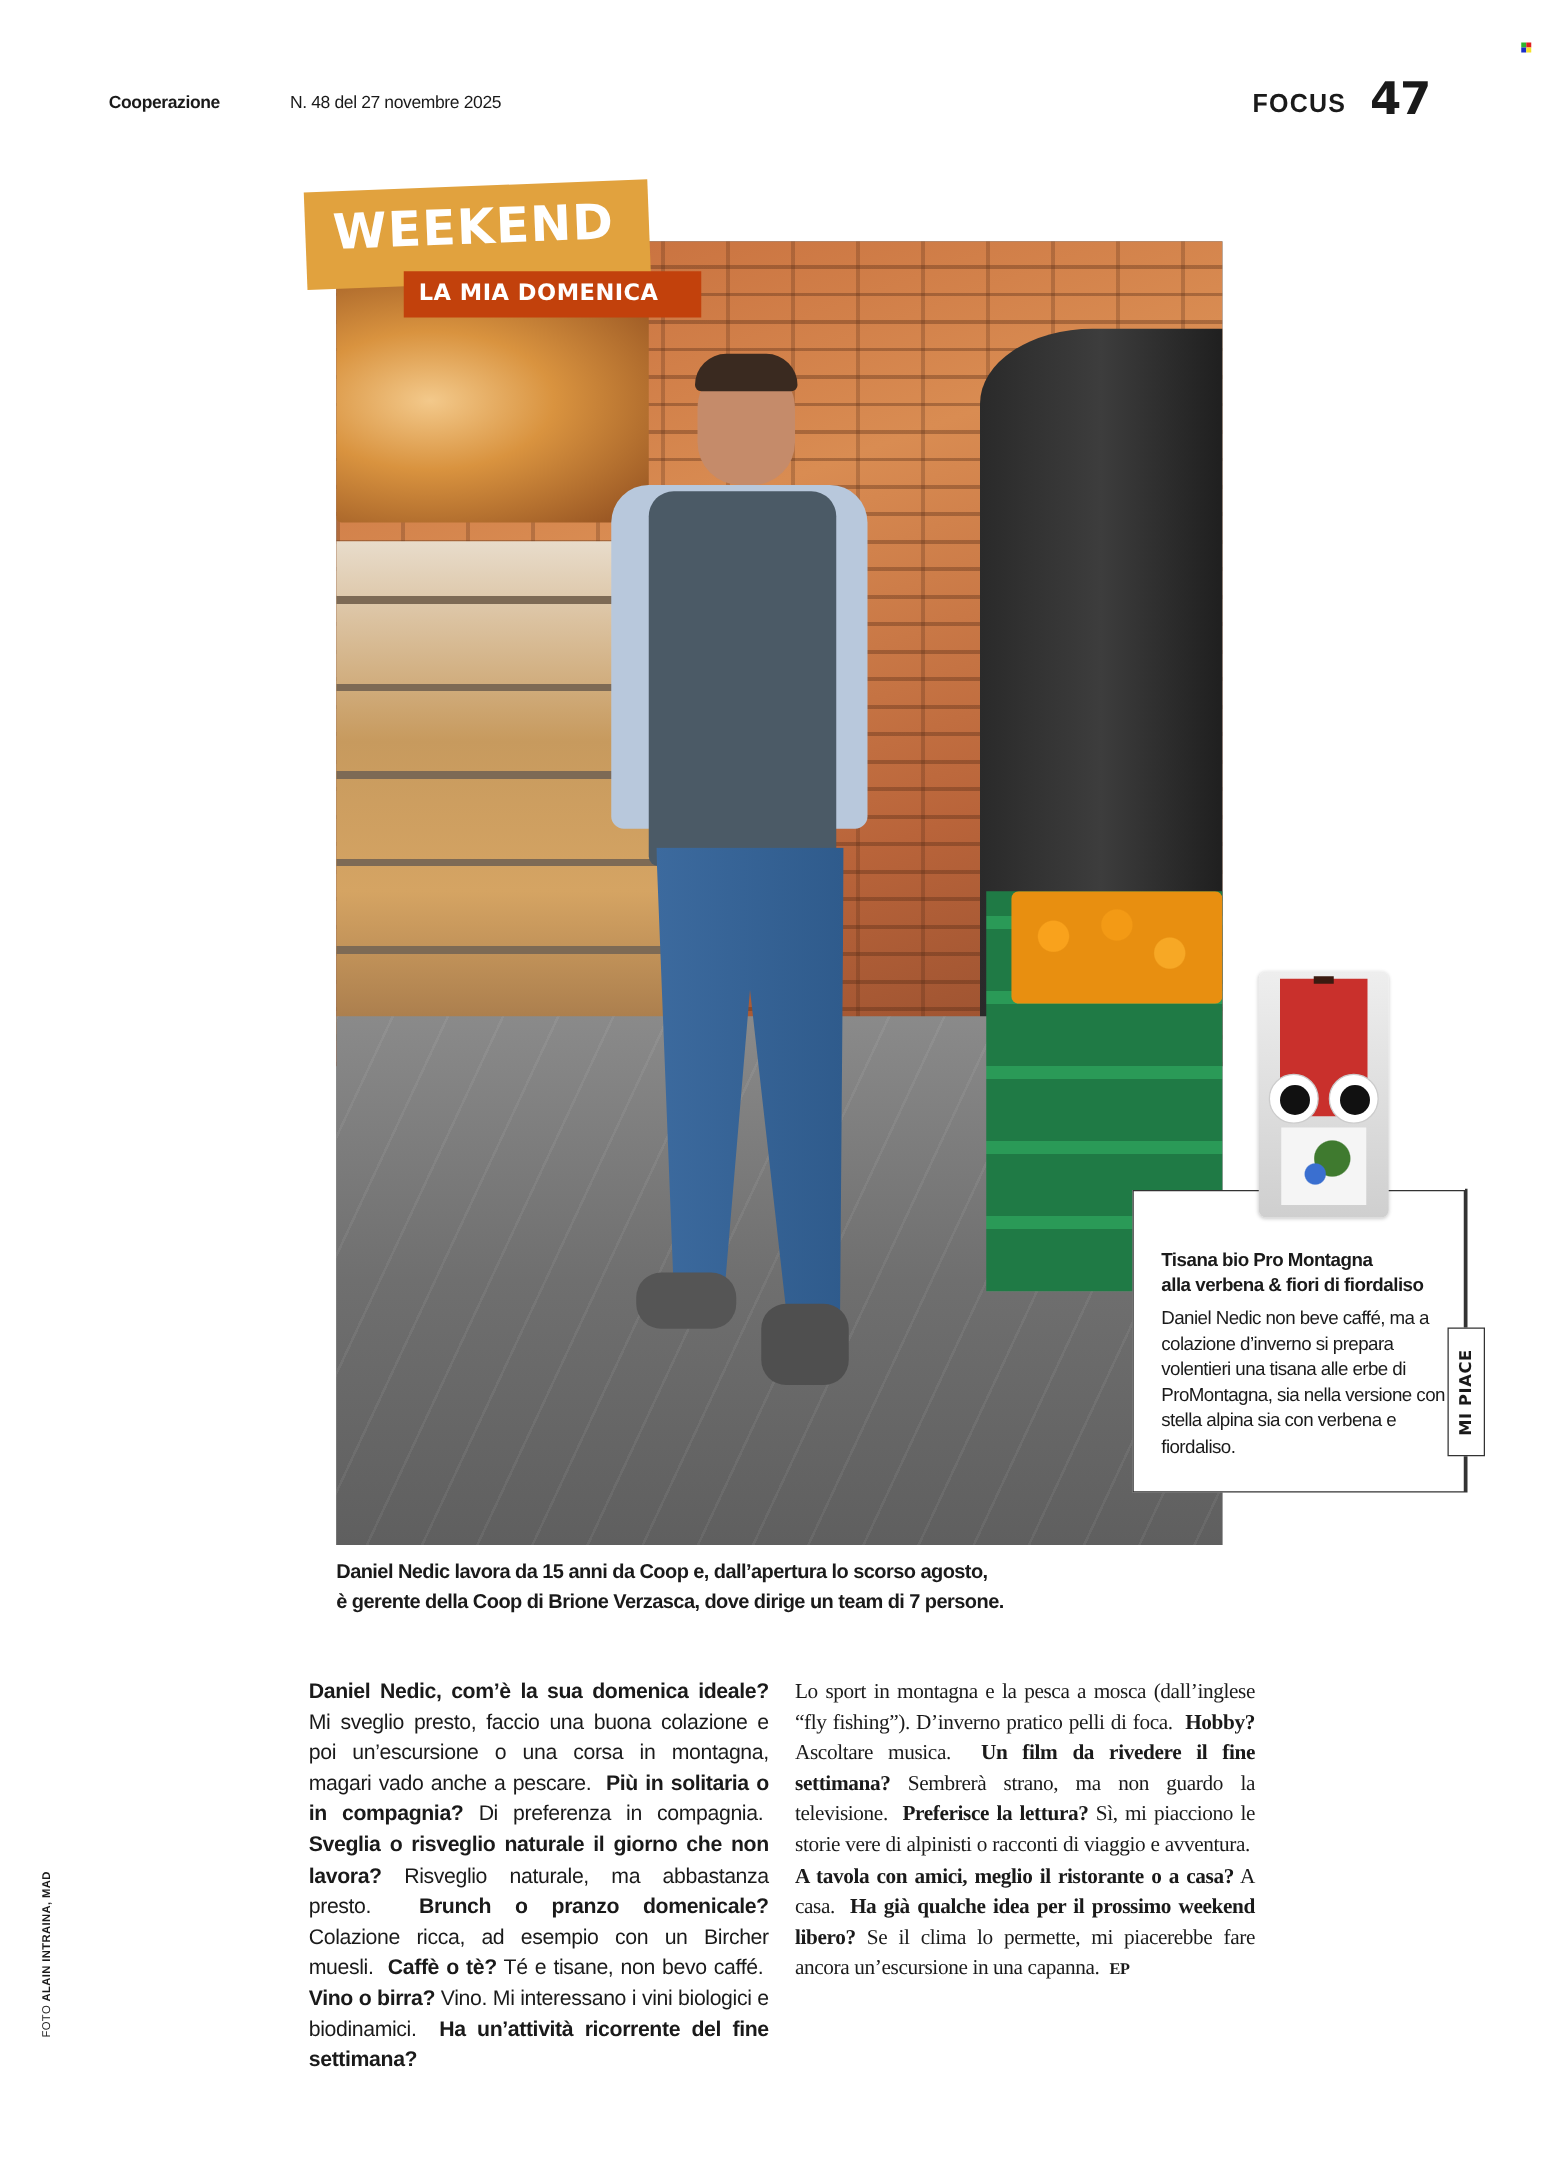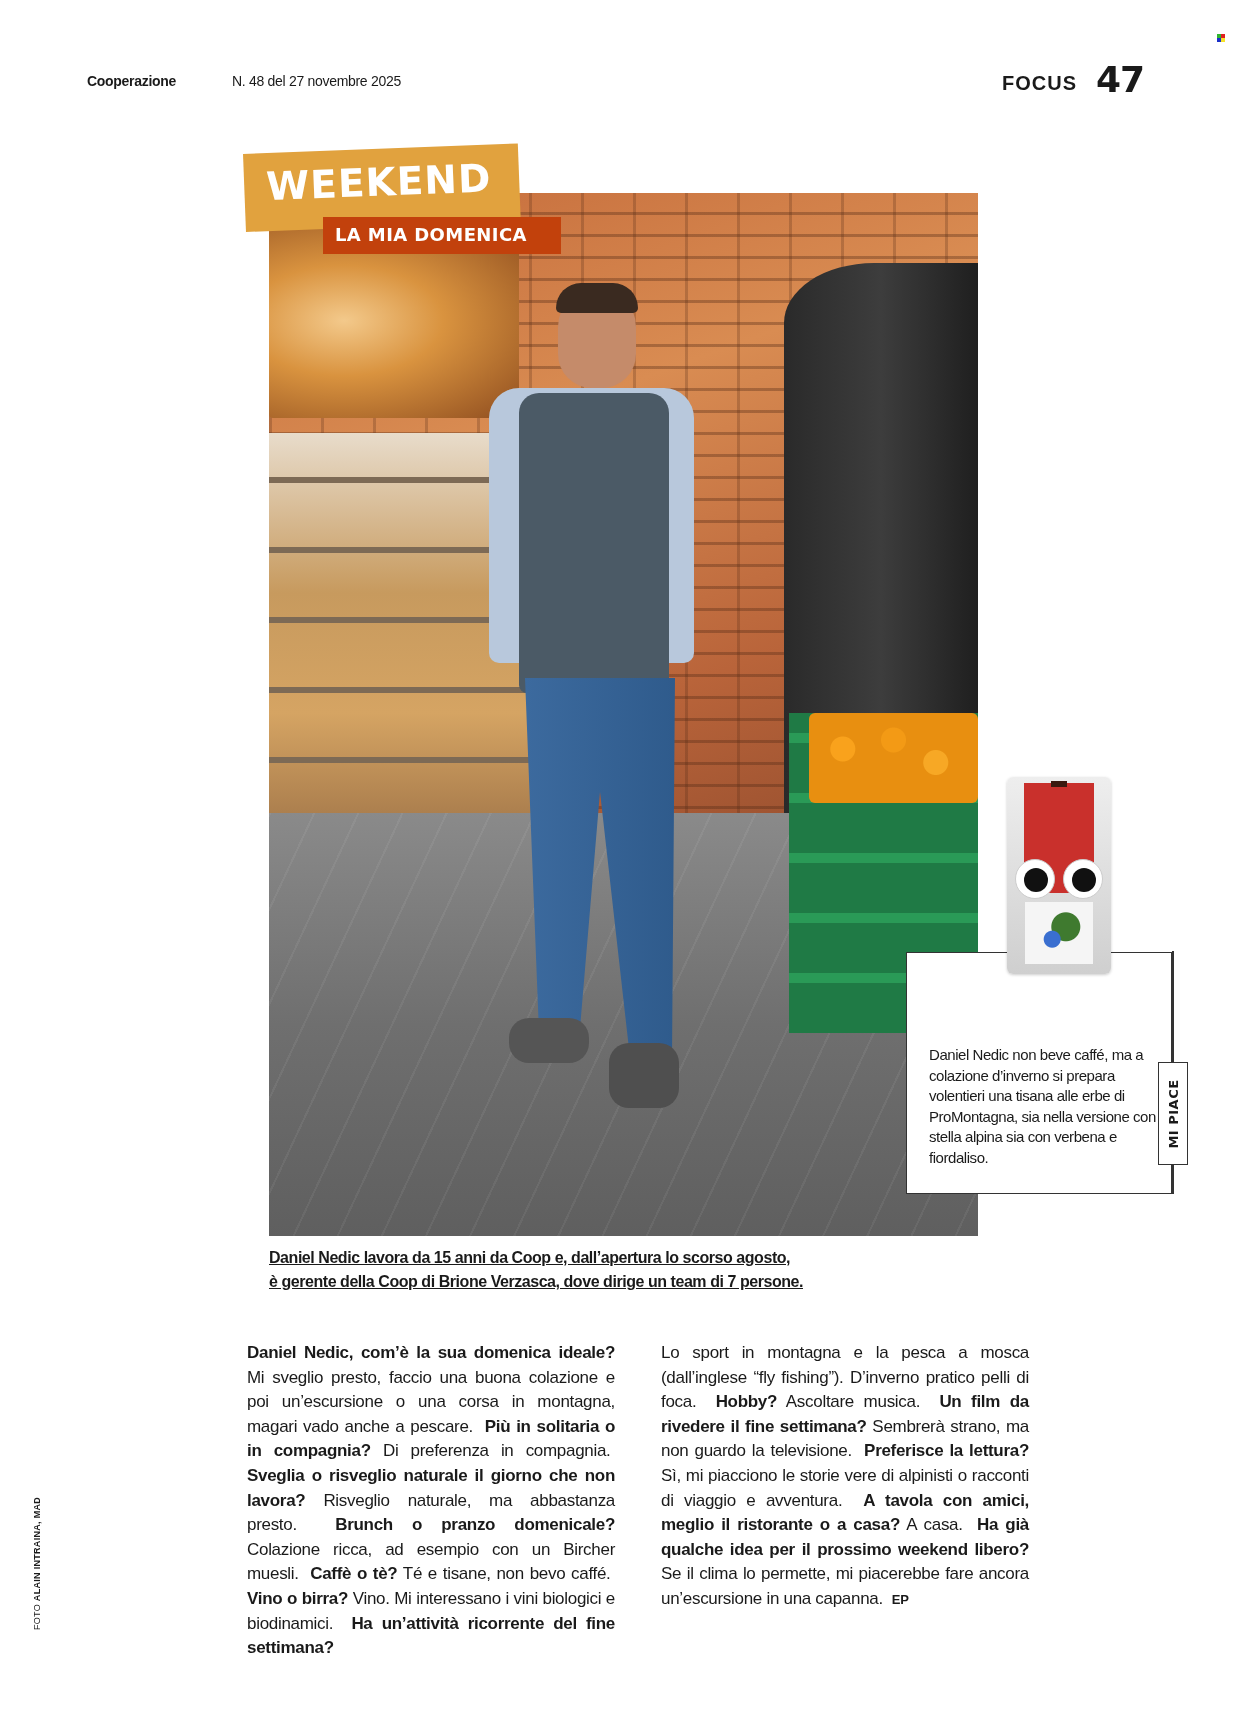--- a/index.html
+++ b/index.html
@@ -49,21 +49,21 @@
   .person-shoe1 { left: 240px; top: 825px; width: 80px; height: 45px; border-radius: 20px; background: #555; }
   .person-shoe2 { left: 340px; top: 850px; width: 70px; height: 65px; border-radius: 20px; background: #4f4f4f; }
 
   
   .badge-wrap { position: absolute; left: 243px; top: 154px; width: 275px; height: 78px; transform: rotate(-2.2deg); transform-origin: left top; background: #e1a23e; }
   .badge-title { position: absolute; left: 22px; top: 14px; font-size: 39px; font-weight: 900; color: #ffffff; font-family: "DejaVu Sans", sans-serif; letter-spacing: 1px; line-height: 1; }
   .subtitle-bar { position: absolute; left: 323px; top: 217px; width: 238px; height: 37px; background: #c2410c; }
   .subtitle-text { position: absolute; left: 12px; top: 9px; font-size: 18px; font-weight: 900; color: #ffffff; font-family: "DejaVu Sans", sans-serif; letter-spacing: 0.4px; line-height: 1; white-space: nowrap; }
 
   
-  .caption { position: absolute; left: 269px; top: 1246px; width: 720px; font-size: 16px; font-weight: bold; line-height: 24px; letter-spacing: -0.45px; text-decoration: underline; }
+  .caption { position: absolute; left: 269px; top: 1246px; width: 720px; font-size: 16px; font-weight: bold; line-height: 24px; letter-spacing: -0.45px; }
 
   
   .info-box { position: absolute; left: 906px; top: 952px; width: 266px; height: 242px; border: 1.5px solid #333; background: #fff; }
   .info-title { position: absolute; left: 22px; top: 46px; font-size: 15px; font-weight: bold; line-height: 20px; letter-spacing: -0.4px; width: 240px; }
   .info-body { position: absolute; left: 22px; top: 92px; font-size: 15px; line-height: 20.5px; letter-spacing: -0.45px; width: 240px; }
   .info-tab { position: absolute; left: 1158px; top: 1062px; width: 30px; height: 103px; background: #fff; border: 1.5px solid #333; }
   .info-tab-line1 { position: absolute; left: 1172px; top: 951px; width: 1.5px; height: 112px; background: #333; }
   .info-tab-line2 { position: absolute; left: 1172px; top: 1164px; width: 1.5px; height: 30px; background: #333; }
   .info-tab-text { position: absolute; left: 50%; top: 50%; transform: translate(-50%, -50%) rotate(-90deg); font-size: 13px; font-weight: 900; font-family: "DejaVu Sans", sans-serif; white-space: nowrap; letter-spacing: 0.5px; }
 
@@ -71,21 +71,21 @@
   .product { position: absolute; left: 1007px; top: 777px; width: 104px; height: 197px; border-radius: 6px; background: linear-gradient(180deg, #eeeeee, #cfcfcf); box-shadow: 0 1px 3px rgba(0,0,0,0.2); }
   .product-red { position: absolute; left: 17px; top: 6px; width: 70px; height: 110px; background: #c9302c; }
   .product-brandtag { position: absolute; left: 44px; top: 4px; width: 16px; height: 6px; background: #3a1a10; }
   .product-eye { position: absolute; top: 82px; width: 40px; height: 40px; border-radius: 50%; background: #ffffff; border: 1px solid #ccc; }
   .product-eye::after { content: ""; position: absolute; left: 8px; top: 8px; width: 24px; height: 24px; border-radius: 50%; background: #111; }
   .product-herb { position: absolute; left: 18px; top: 125px; width: 68px; height: 62px; background: radial-gradient(circle at 40% 60%, #3a6fd0 0 8px, transparent 9px), radial-gradient(circle at 60% 40%, #3f7a2f 0 14px, transparent 15px), #f5f5f5; }
 
   
   .col { position: absolute; top: 1341px; width: 368px; font-size: 17px; line-height: 24.6px; text-align: justify; letter-spacing: -0.3px; }
   .col-left { left: 247px; }
-  .col-right { left: 661px; }
+  .col-right { left: 636px; font-family: Liberation Serif, serif; }
   .col b { font-weight: bold; }
   .sig { font-size: 13px; font-weight: bold; }
 
   .credit { position: absolute; left: 32px; top: 1630px; transform: rotate(-90deg); transform-origin: left top; font-size: 9px; white-space: nowrap; letter-spacing: 0.3px; }
   .credit b { font-weight: bold; }
 </style>
 </head>
 <body>
 
 <div class="reg-mark">
@@ -123,20 +123,24 @@
 <div class="subtitle-bar">
   <div class="subtitle-text">LA MIA DOMENICA</div>
 </div>
 
 <div class="caption">
   <div>Daniel Nedic lavora da 15 anni da Coop e, dall’apertura lo scorso agosto,</div>
   <div>è gerente della Coop di Brione Verzasca, dove dirige un team di 7 persone.</div>
 </div>
 
 <div class="info-box">
+  <div class="info-title">
+    <div>Tisana bio Pro Montagna</div>
+    <div>alla verbena &amp; fiori di fiordaliso</div>
+  </div>
   <div class="info-body">Daniel Nedic non beve caffé, ma a colazione d’inverno si prepara volentieri una tisana alle erbe di ProMontagna, sia nella versione con stella alpina sia con verbena e fiordaliso.</div>
 </div>
 <div class="info-tab-line1"></div>
 <div class="info-tab-line2"></div>
 <div class="info-tab">
   <div class="info-tab-text">MI PIACE</div>
 </div>
 
 <div class="product">
   <div class="product-red"></div>

